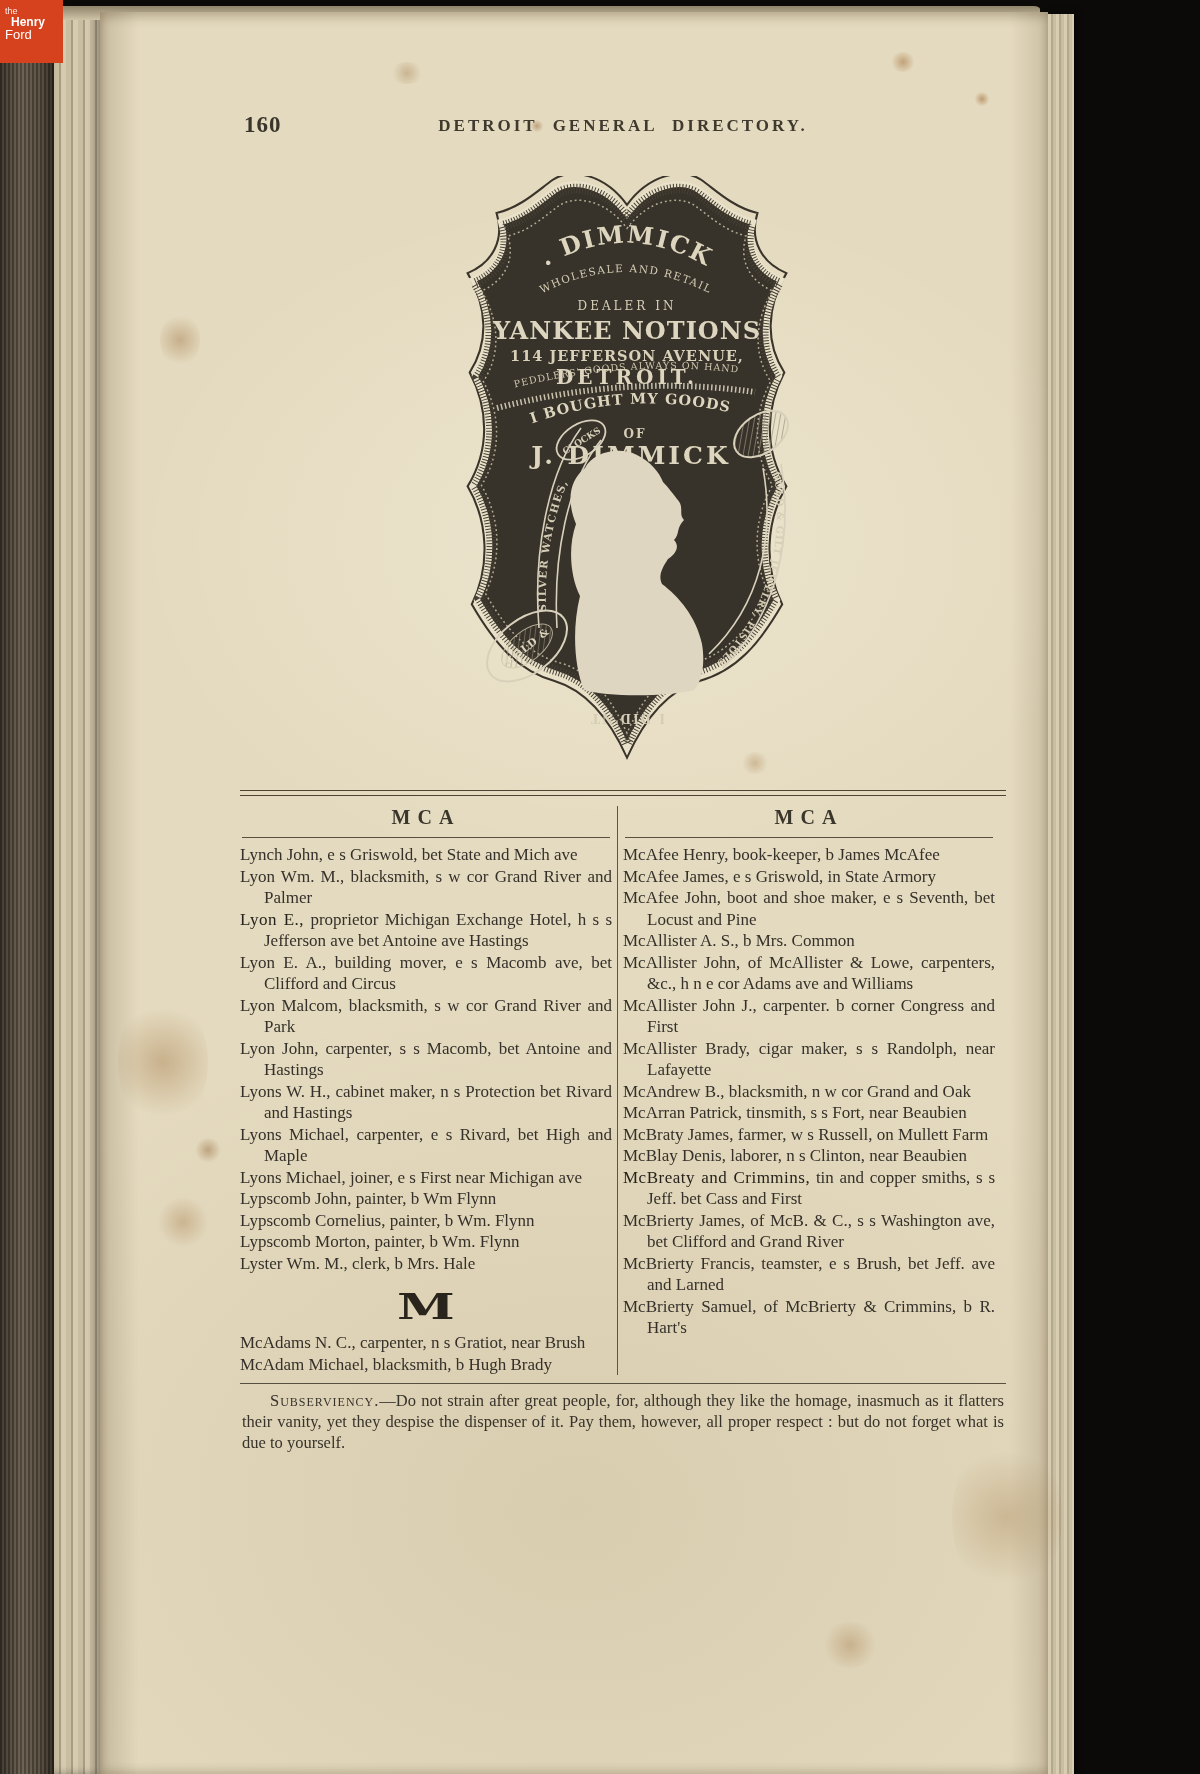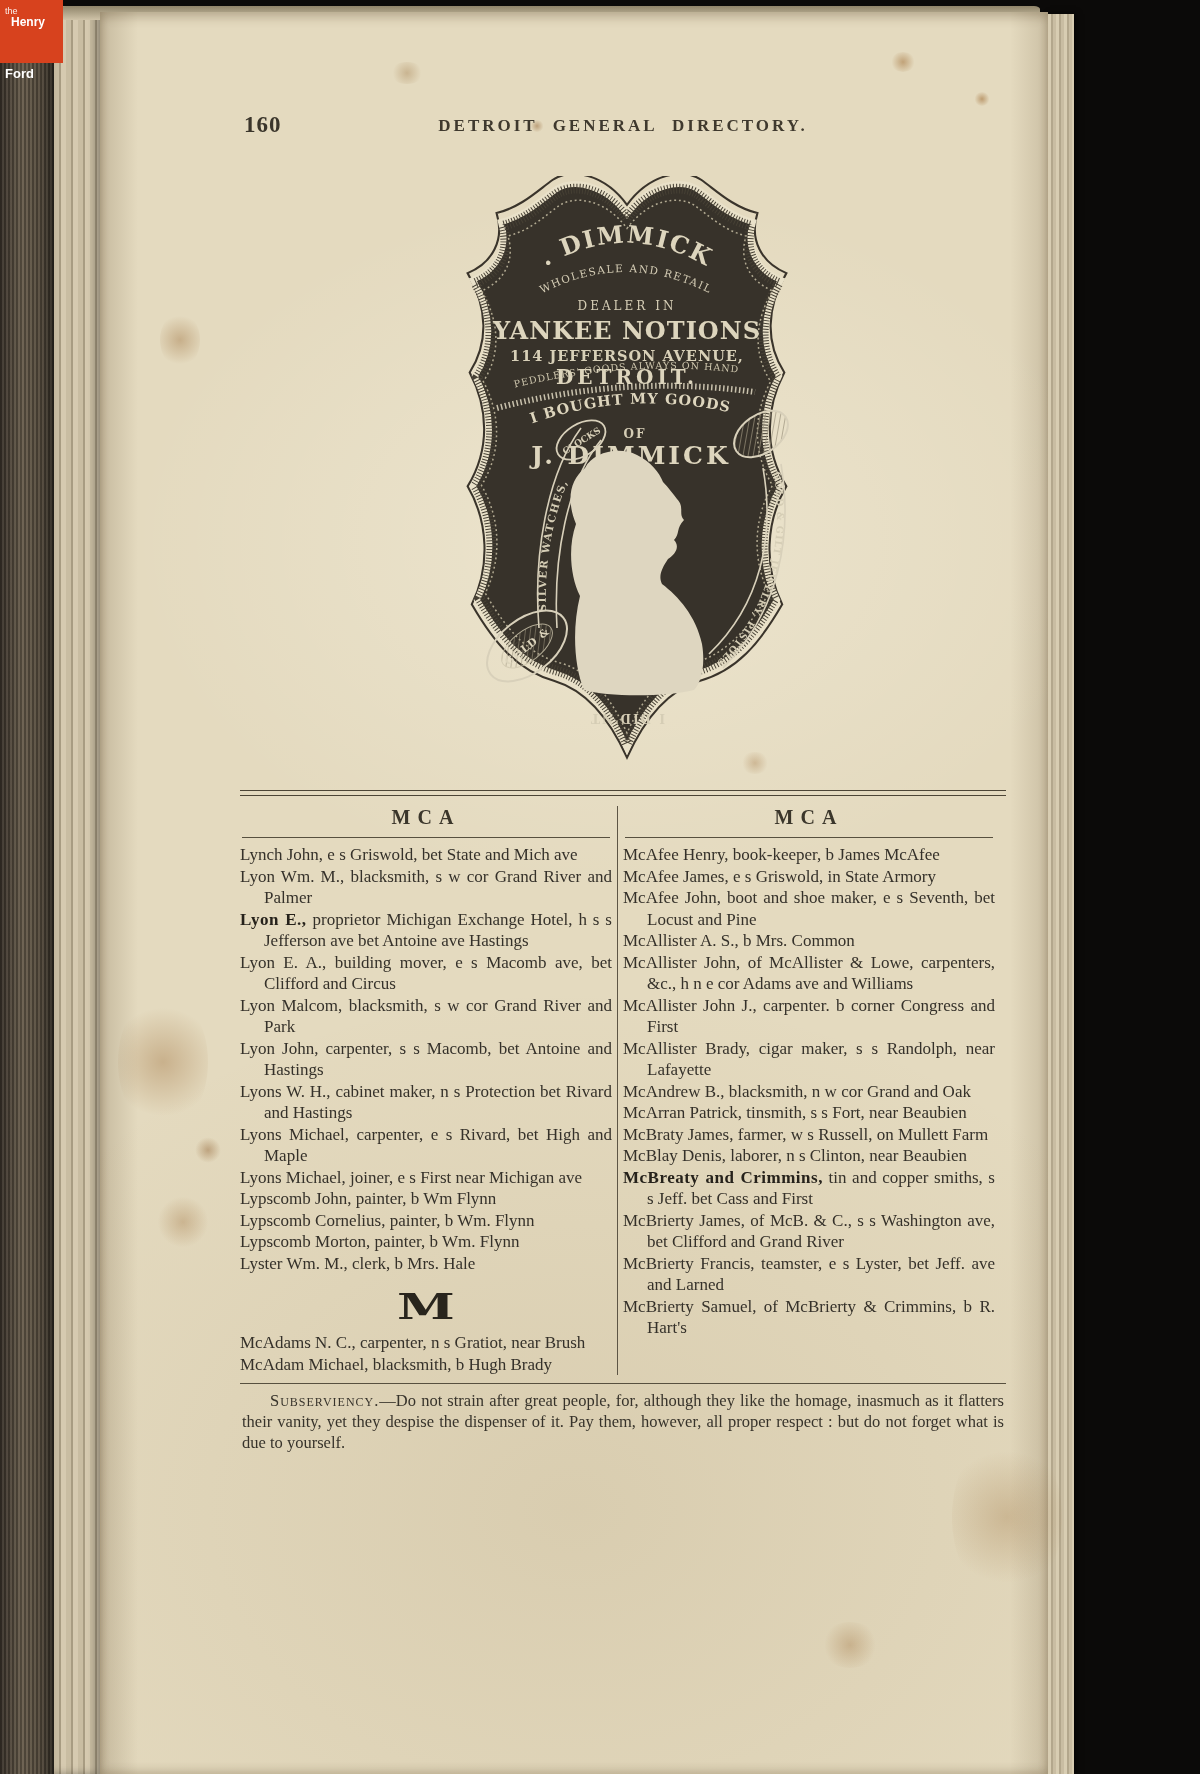--- a/index.html
+++ b/index.html
@@ -43,42 +43,42 @@
   }
   .stain{position:absolute;border-radius:50%;pointer-events:none;}
   
   .hf-logo{
     position:absolute;left:0;top:0;width:47px;height:47px;background:#d7421e;
     color:#fff;font-family:"Liberation Sans",sans-serif;line-height:1;z-index:5;
     padding:8px;
   }
   .hf-logo .t1{position:absolute;left:5px;top:7px;font-size:9px;font-weight:400;opacity:.9;}
   .hf-logo .t2{position:absolute;left:11px;top:16px;font-size:12px;font-weight:700;}
-  .hf-logo .t3{position:absolute;left:5px;top:28px;font-size:13px;font-weight:700;margin-top:39px;}
+  .hf-logo .t3{position:absolute;left:5px;top:28px;font-size:13px;font-weight:400;}
   
   .content{position:absolute;left:140px;top:12px;width:766px;color:#36322a;}
   .pg-header{position:relative;height:40px;margin-top:88px;}
   .pg-num{position:absolute;left:4px;top:0;font-size:23px;font-weight:700;letter-spacing:1px;color:#3a352b;}
   .pg-title{position:absolute;left:0;right:0;top:4px;text-align:center;font-size:17px;
     letter-spacing:3px;word-spacing:8px;font-weight:700;color:#3f392e;}
   
   .ad-wrap{position:relative;width:360px;height:600px;margin:24px auto 0 auto;left:4px;}
   .ad-wrap svg{display:block;}
   
   .double-rule{margin-top:14px;height:4px;border-top:1.5px solid #4c4536;border-bottom:1px solid #4c4536;}
   .columns{display:flex;margin-top:10px;}
   .col{width:372px;}
   .col-divider{width:1px;background:#5d5545;margin:0 5px;}
   .col-head{text-align:center;font-size:20px;letter-spacing:7px;font-weight:700;color:#3b362b;
     padding-bottom:8px;border-bottom:1.2px solid #57503f;margin:0 2px 6px 2px;}
   .entry{
     margin:0;font-size:17px;line-height:21.5px;text-align:justify;
     padding-left:24px;text-indent:-24px;color:#35312a;
   }
-  .entry b{font-weight:700;letter-spacing:.5px;color:#26221b;}
+  .entry b{font-weight:400;letter-spacing:.5px;color:#26221b;}
   .mc-divider{
     text-align:center;font-size:36px;font-weight:700;color:#29251d;
     transform:scaleX(1.45);margin:14px 0 8px 0;line-height:36px;
     font-family:"DejaVu Serif",serif;
   }
   
   .foot-rule{height:1px;background:#57503f;margin-top:8px;}
   .footer-quote{
     margin:6px 2px 0 2px;font-size:16.5px;line-height:21px;text-align:justify;
     text-indent:28px;color:#37332b;
@@ -237,21 +237,21 @@
             <p class="entry">McAllister A. S., b Mrs. Common</p>
             <p class="entry">McAllister John, of McAllister &amp; Lowe, carpenters, &amp;c., h n e cor Adams ave and Williams</p>
             <p class="entry">McAllister John J., carpenter. b corner Congress and First</p>
             <p class="entry">McAllister Brady, cigar maker, s s Randolph, near Lafayette</p>
             <p class="entry">McAndrew B., blacksmith, n w cor Grand and Oak</p>
             <p class="entry">McArran Patrick, tinsmith, s s Fort, near Beaubien</p>
             <p class="entry">McBraty James, farmer, w s Russell, on Mullett Farm</p>
             <p class="entry">McBlay Denis, laborer, n s Clinton, near Beaubien</p>
             <p class="entry"><b>McBreaty and Crimmins,</b> tin and copper smiths, s s Jeff. bet Cass and First</p>
             <p class="entry">McBrierty James, of McB. &amp; C., s s Washington ave, bet Clifford and Grand River</p>
-            <p class="entry">McBrierty Francis, teamster, e s Lyster, bet Jeff. ave and Larned</p>
+            <p class="entry">McBrierty Francis, teamster, e s Brush, bet Jeff. ave and Larned</p>
             <p class="entry">McBrierty Samuel, of McBrierty &amp; Crimmins, b R. Hart's</p>
           </div>
       </div>
     </div>
 
     <div class="foot-rule"></div>
     <p class="footer-quote"><span class="lead">Subserviency.</span><span>—Do not strain after great people, for, although they like the homage, inasmuch as it flatters their vanity, yet they despise the dispenser of it.  Pay them, however, all proper respect :  but do not forget what is due to yourself.</span></p>
   </div>
 </div>
 

